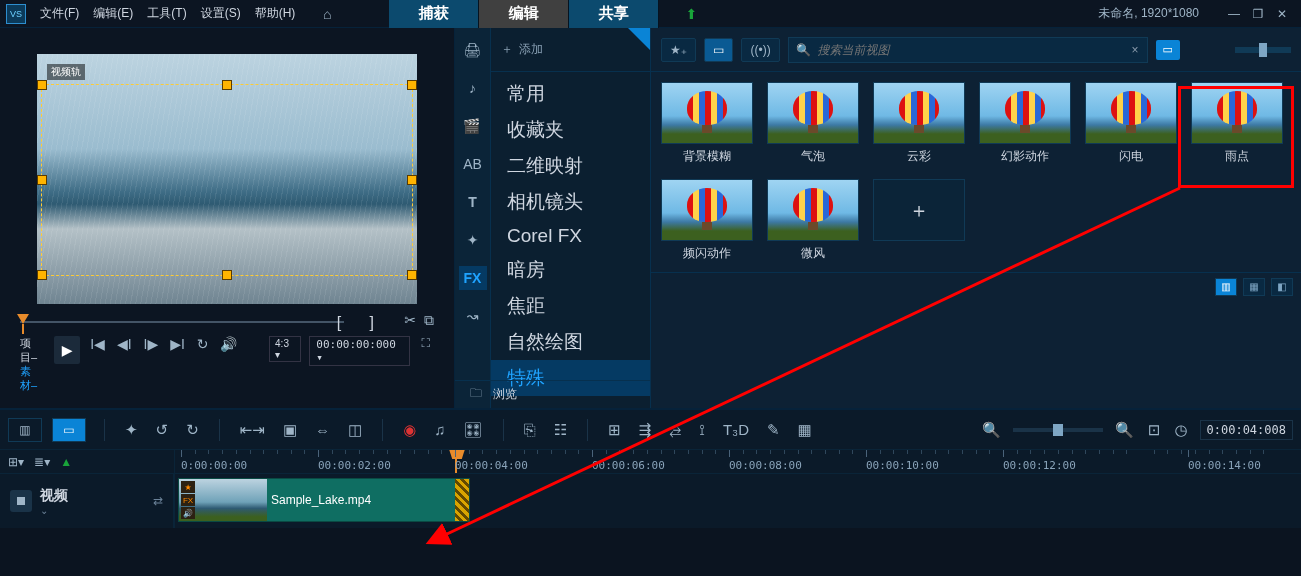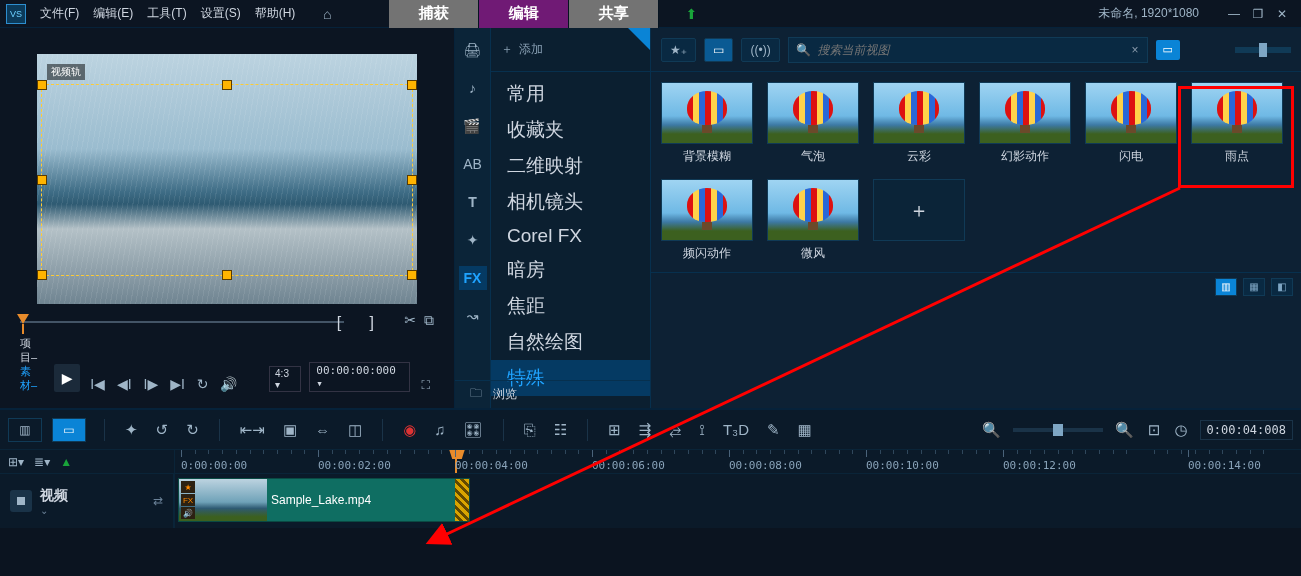--- a/index.html
+++ b/index.html
@@ -16,24 +16,24 @@
     background: #0c1522; border-bottom: 1px solid #06223a;
     padding: 0 6px; gap: 14px;
   }
   .logo { width: 20px; height: 20px; background:#0b3a5a; border:1px solid #2d8ecf;
           display:flex; align-items:center; justify-content:center; color:#6dd0ff; font-size:9px;}
   .menu-item { color:#cfd6e0; cursor:pointer; }
   .titlebar-spacer { flex:1; }
   .mode-tabs { display:flex; margin-left:30px; }
   .mode-tab {
     width:90px; height:28px; display:flex; align-items:center; justify-content:center;
-    font-size:15px; font-weight:bold; color:#fff; background:#737373; cursor:pointer;
+    font-size:15px; font-weight:bold; color:#fff; background:#0c4a6e; cursor:pointer;
     border-right:1px solid #061320;
   }
-  .mode-tab.active { background:#701a75; }
+  .mode-tab.active { background:#404040; }
   .home-btn, .up-btn {
     width:36px; height:28px; display:flex; align-items:center; justify-content:center;
     color:#9fb5c7; font-size:14px; cursor:pointer;
   }
   .up-btn { color:#19a43a; }
   .proj-label { color:#9fb5c7; font-size:12px; margin-left:auto; padding-right:8px;}
   .win-btns { display:flex; gap:10px; padding:0 6px; }
   .win-btn { width:14px; height:14px; color:#9fb5c7; cursor:pointer; font-size:12px;
              display:flex; align-items:center; justify-content:center;}
   
@@ -65,21 +65,21 @@
   .h-tl{top:-5px;left:-5px}.h-tr{top:-5px;right:-5px}.h-bl{bottom:-5px;left:-5px}.h-br{bottom:-5px;right:-5px}
   .h-tm{top:-5px;left:calc(50% - 5px)}.h-bm{bottom:-5px;left:calc(50% - 5px)}
   .h-ml{top:calc(50% - 5px);left:-5px}.h-mr{top:calc(50% - 5px);right:-5px}
   .scrub{ margin:12px 0 4px 0; position:relative; height:10px;}
   .scrub-line{ position:absolute; top:5px; left:0; right:90px; height:2px; background:#435466;}
   .scrub-head{ position:absolute; left:-3px; top:-2px; width:0;height:0;
     border-left:6px solid transparent;border-right:6px solid transparent;border-top:10px solid #e88b2b;}
   .scrub-head::after{content:"";position:absolute;left:-1px;top:0;width:2px;height:10px;background:#e88b2b;}
   .scrub-brackets{position:absolute; right:48px; top:-2px; color:#cfd6e0; font-size:16px; letter-spacing:12px;}
   .scrub-tools{position:absolute; right:0; top:-4px; display:flex; gap:8px; color:#9fb5c7; font-size:14px;}
-  .play-row{ display:flex; align-items:flex-end; gap:8px; margin-top:6px;}
+  .play-row{ display:flex; align-items:flex-start; gap:8px; margin-top:6px;}
   .src-labels{ display:flex; flex-direction:column; font-size:11px; line-height:14px;}
   .src-labels .sel{ color:#1fa3ff;}
   .play-btn{ width:28px;height:28px; background:#1b2a3a; display:flex;align-items:center;
     justify-content:center; color:#fff; font-size:14px; border-radius:2px; cursor:pointer;}
   .trans-btn{ color:#9fb5c7; font-size:14px; cursor:pointer; padding:0 2px;}
   .ratio-chip{ border:1px solid #334; padding:1px 5px; font-size:10px; color:#cfd6e0;}
   .tc-chip{ border:1px solid #334; padding:1px 6px; font-size:11px; color:#cfd6e0;
             font-family:Consolas,monospace; margin-left:auto;}
   .fs-btn{ color:#9fb5c7; font-size:12px; padding:0 4px; cursor:pointer;}
   

